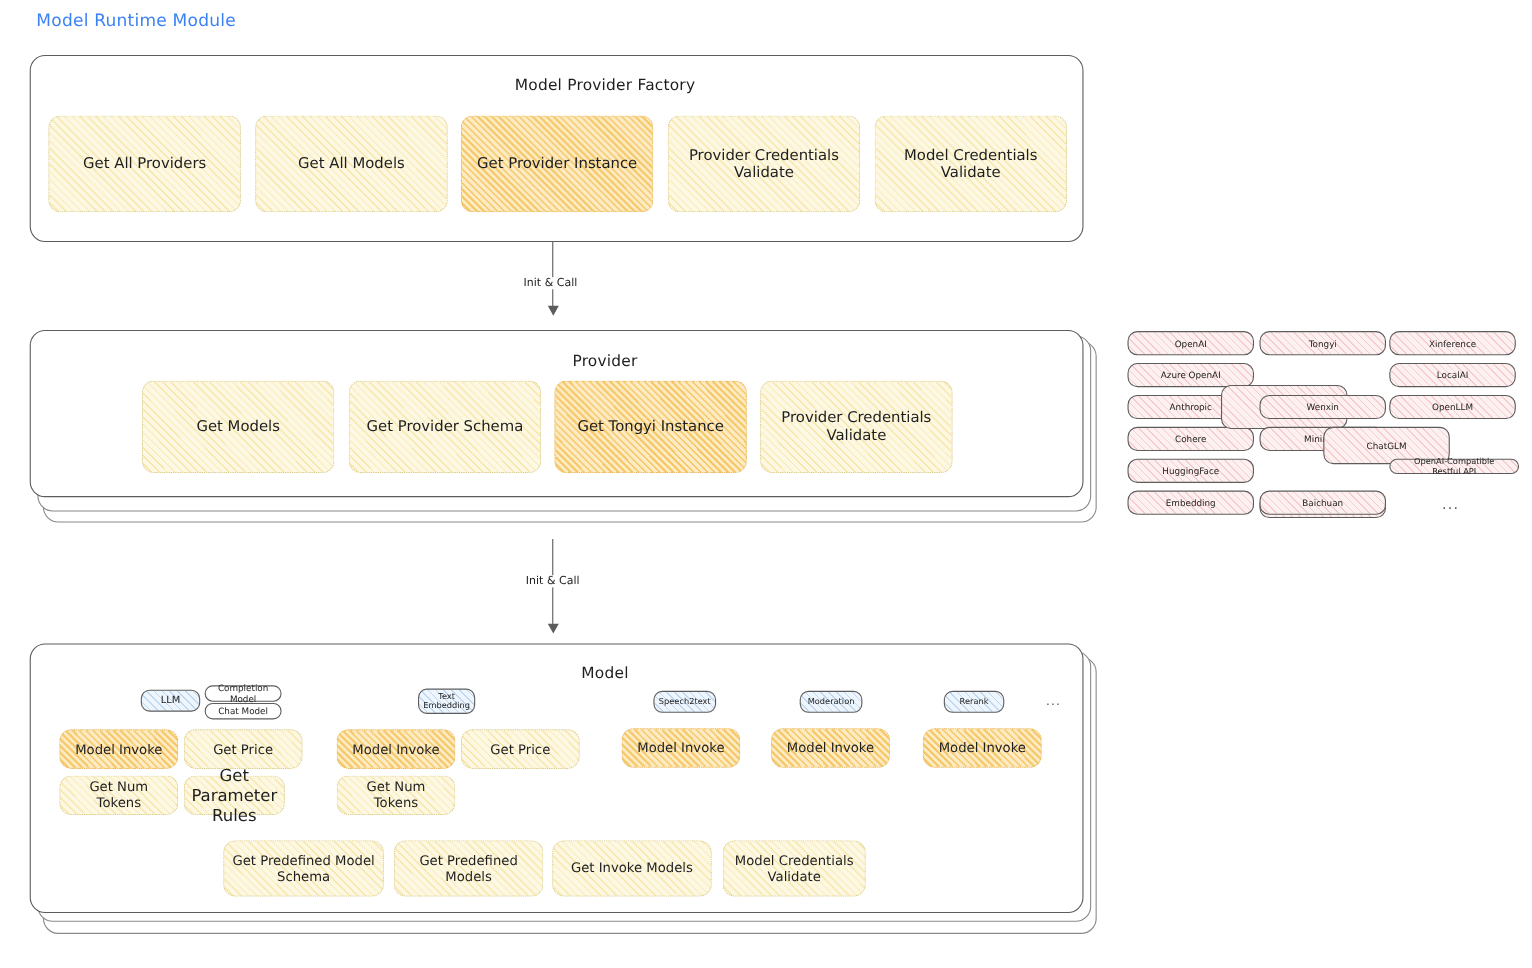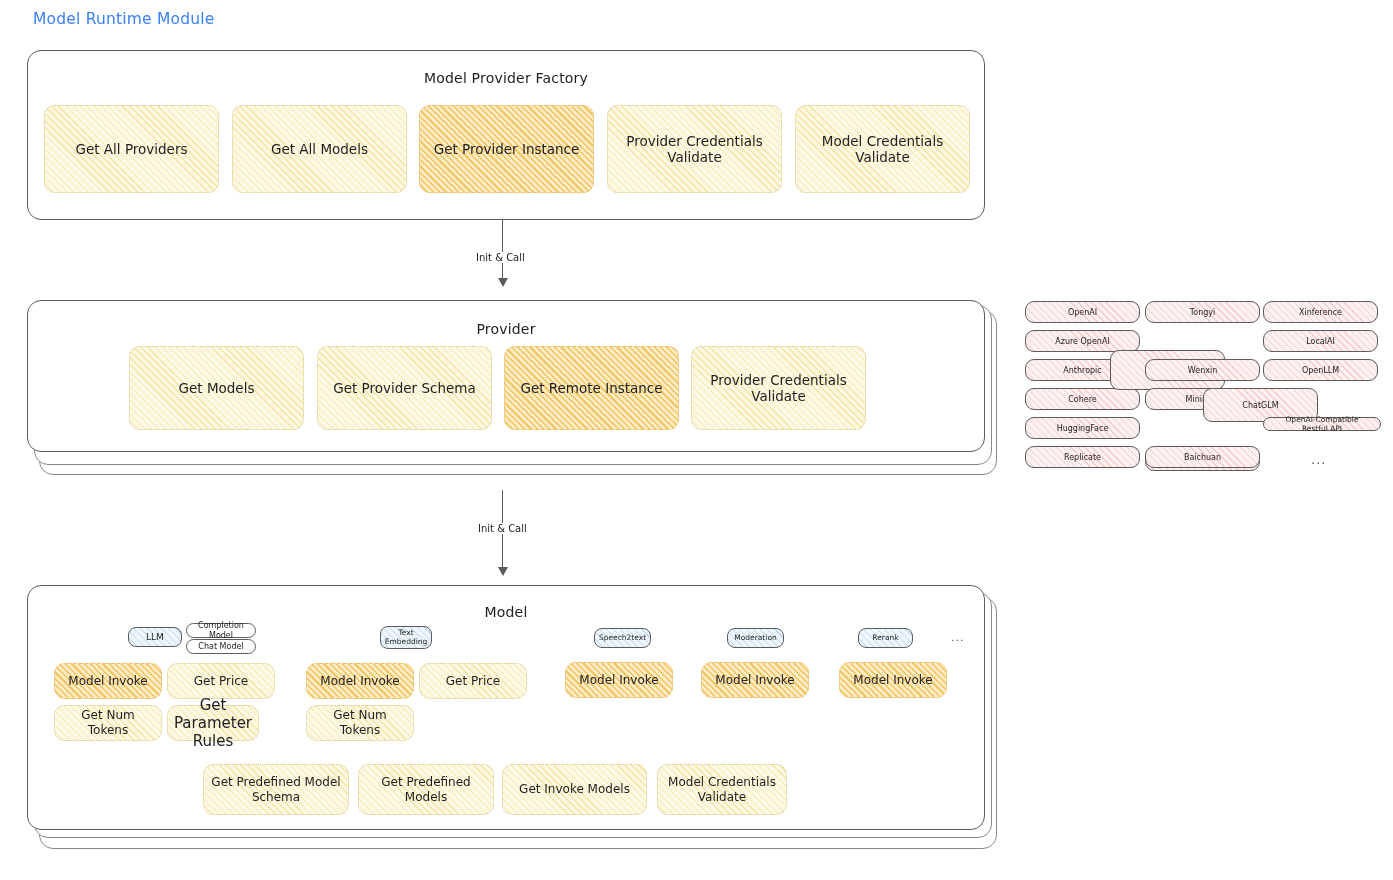--- a/index.html
+++ b/index.html
@@ -34,20 +34,21 @@
     box-sizing: border-box;
   }
 
   .frame-title {
     position: absolute;
     left: 0; right: 0;
     text-align: center;
     font-size: 14px;
     letter-spacing: 0.2px;
     color: #1e1e1e;
+    padding-left: 44px;
   }
 
   
   .node {
     position: absolute;
     box-sizing: border-box;
     display: flex;
     align-items: center;
     justify-content: center;
     text-align: center;
@@ -192,29 +193,29 @@
 <div class="arrow-head" style="left:498px; top:278px;"></div>
 <div class="arrow-label" style="left:473px; top:252px;">Init &amp; Call</div>
 
 <div class="deck-layer" style="left:39px; top:310px; width:958px; height:165px;"></div>
 <div class="deck-layer" style="left:34px; top:305px; width:958px; height:160px;"></div>
 <div class="sketch-frame" style="left:27px; top:300px; width:958px; height:152px;"></div>
 <div class="frame-title" style="top:321px; left:27px; width:958px;">Provider</div>
 
 <div class="node fill-yellow" style="left:129px; top:346px; width:175px; height:84px;">Get Models</div>
 <div class="node fill-yellow" style="left:317px; top:346px; width:175px; height:84px;">Get Provider Schema</div>
-<div class="node fill-orange" style="left:504px; top:346px; width:175px; height:84px;">Get Remote Instance</div>
+<div class="node fill-orange" style="left:504px; top:346px; width:175px; height:84px;">Get Tongyi Instance</div>
 <div class="node fill-yellow" style="left:691px; top:346px; width:175px; height:84px;">Provider Credentials Validate</div>
 
 <div class="provider-chip fill-pink" style="left:1025px; top:301px; width:115px; height:22px;">OpenAI</div>
 <div class="provider-chip fill-pink" style="left:1025px; top:330px; width:115px; height:22px;">Azure OpenAI</div>
 <div class="provider-chip fill-pink" style="left:1025px; top:359px; width:115px; height:22px;">Anthropic</div>
 <div class="provider-chip fill-pink" style="left:1025px; top:388px; width:115px; height:22px;">Cohere</div>
 <div class="provider-chip fill-pink" style="left:1025px; top:417px; width:115px; height:22px;">HuggingFace</div>
-<div class="provider-chip fill-pink" style="left:1025px; top:446px; width:115px; height:22px;">Replicate</div>
+<div class="provider-chip fill-pink" style="left:1025px; top:446px; width:115px; height:22px;">Embedding</div>
 
 <div class="provider-chip fill-pink" style="left:1145px; top:301px; width:115px; height:22px;">Tongyi</div>
 <div class="provider-chip fill-pink" style="left:1110px; top:330px; width:115px; height:40px;margin-top:20px;">Spark</div>
 <div class="provider-chip fill-pink" style="left:1145px; top:359px; width:115px; height:22px;">Wenxin</div>
 <div class="provider-chip fill-pink" style="left:1145px; top:388px; width:115px; height:22px;">Minimax</div>
 <div class="provider-chip fill-pink" style="left:1145px; top:417px; width:115px; height:22px;margin-top:32px;">ZhipuAI</div>
 <div class="provider-chip fill-pink" style="left:1145px; top:446px; width:115px; height:22px;">Baichuan</div>
 
 <div class="provider-chip fill-pink" style="left:1263px; top:301px; width:115px; height:22px;">Xinference</div>
 <div class="provider-chip fill-pink" style="left:1263px; top:330px; width:115px; height:22px;">LocalAI</div>

